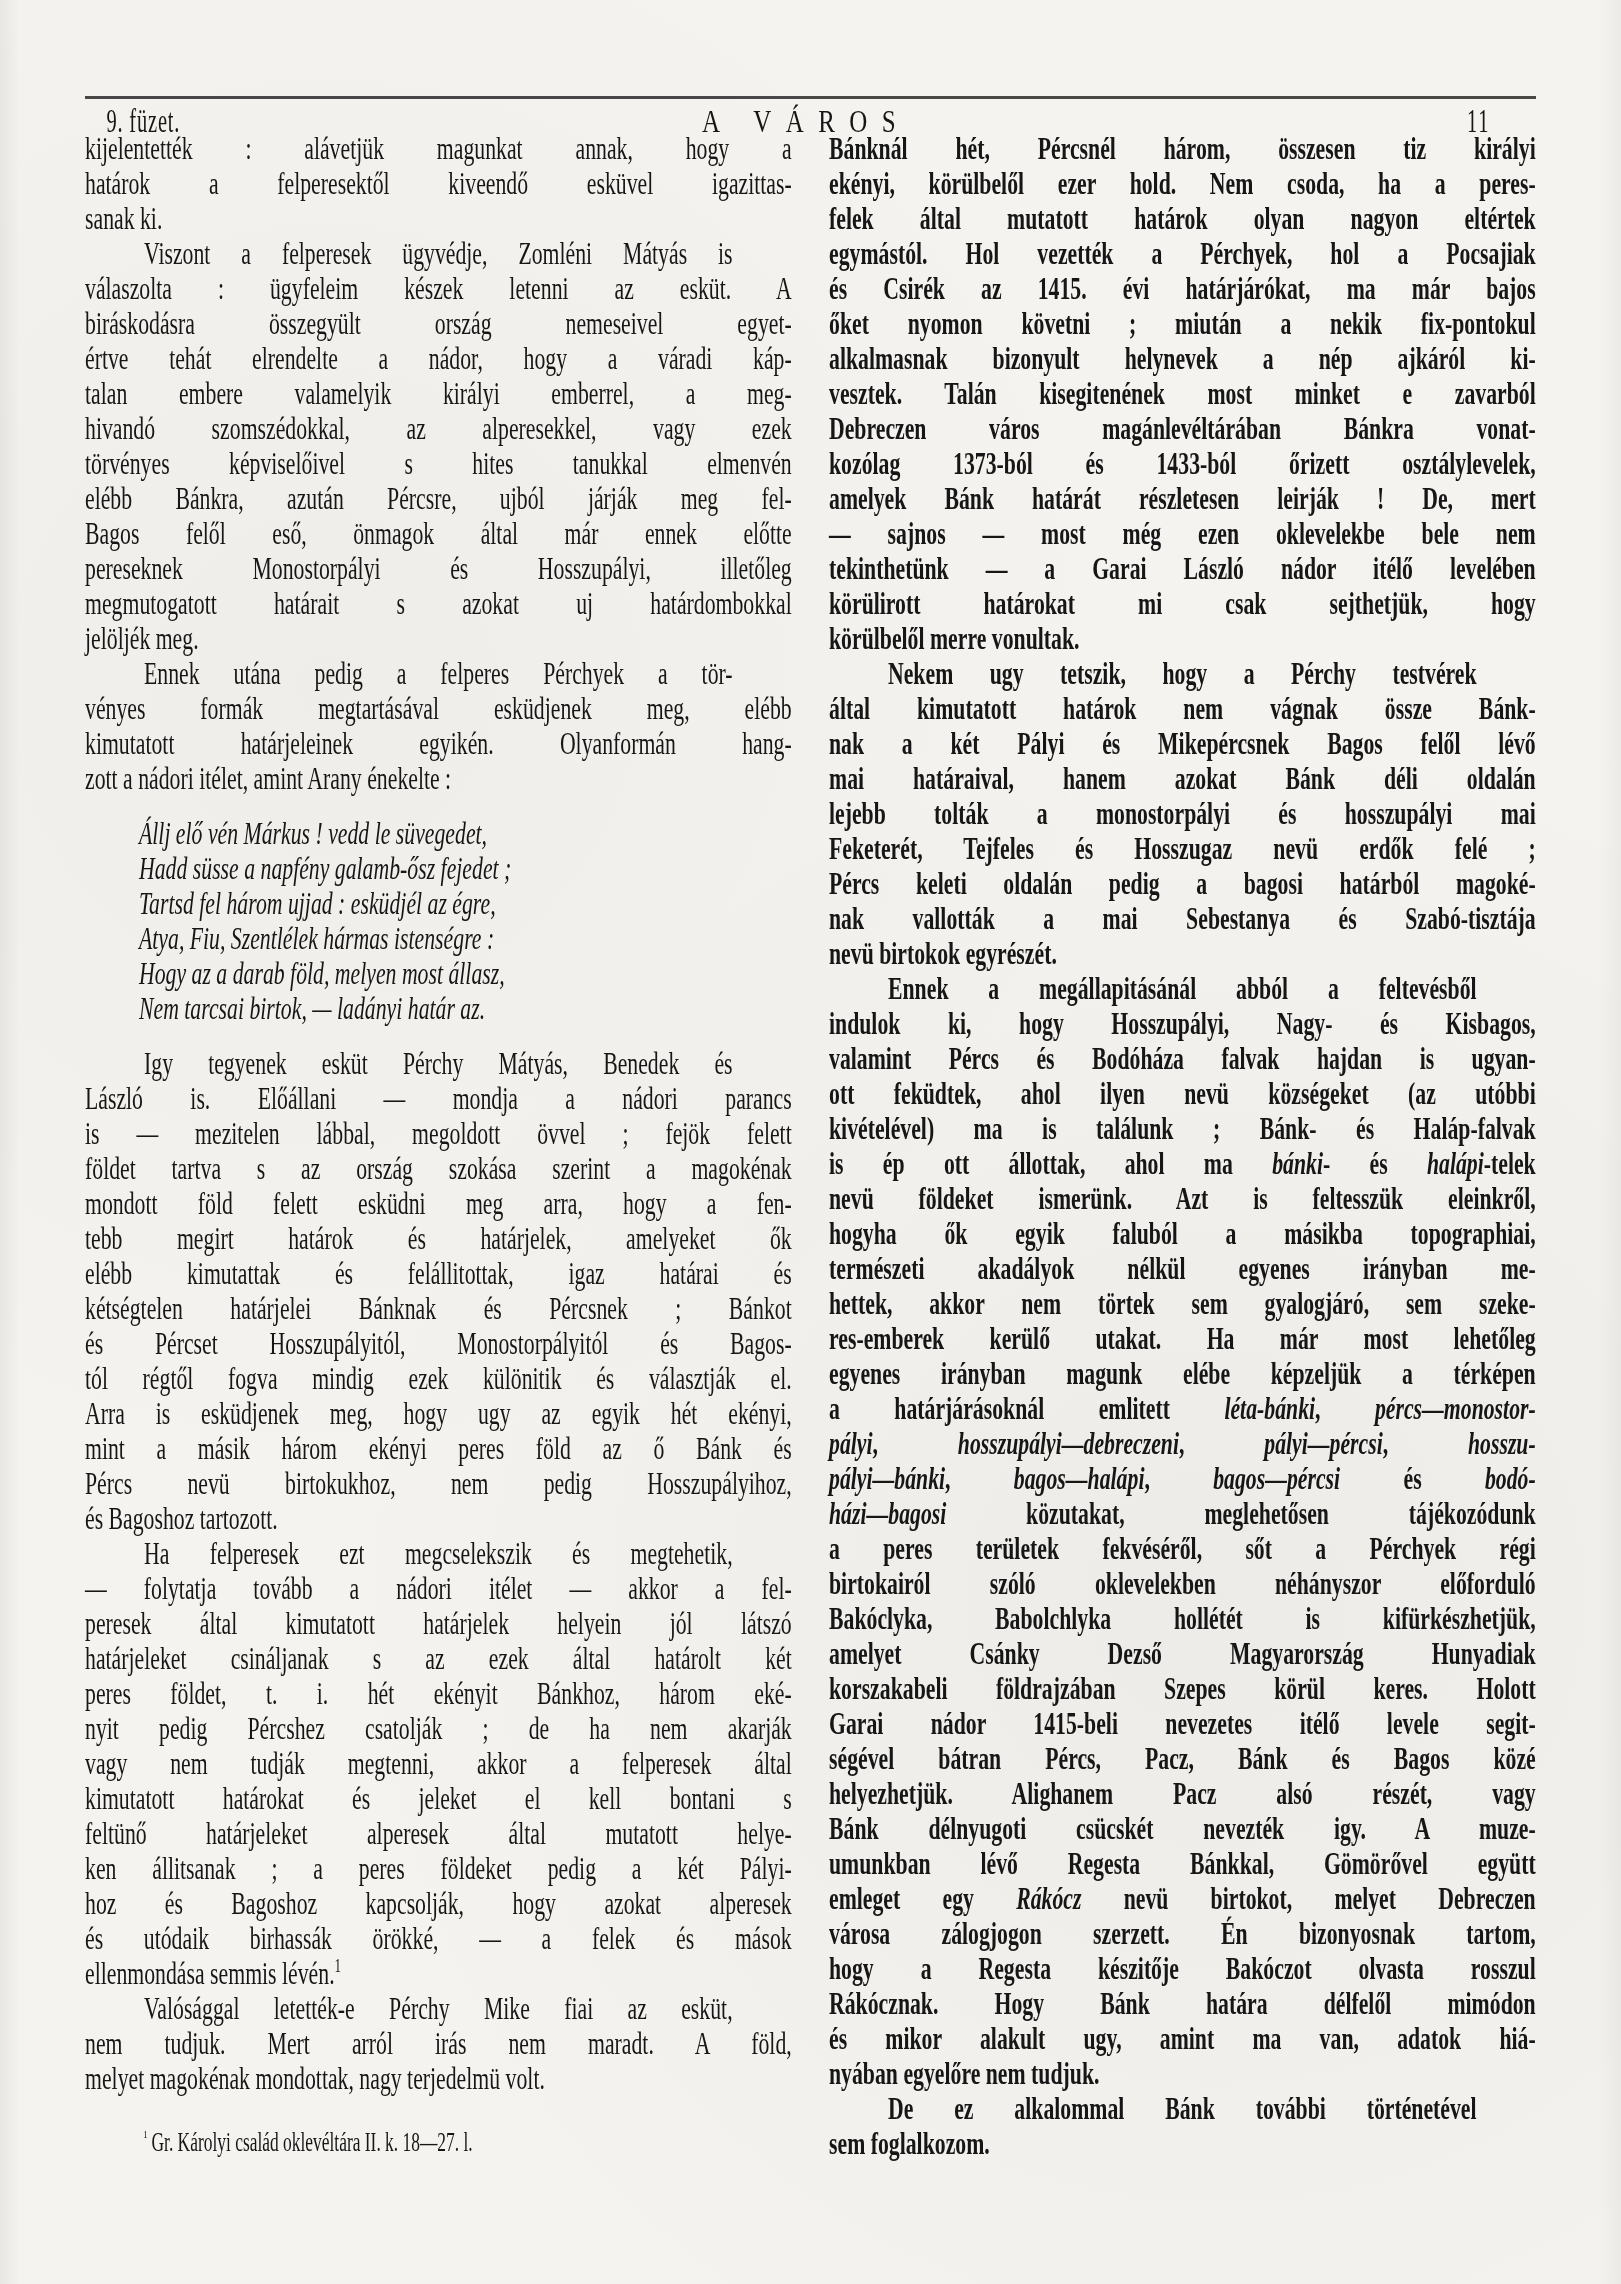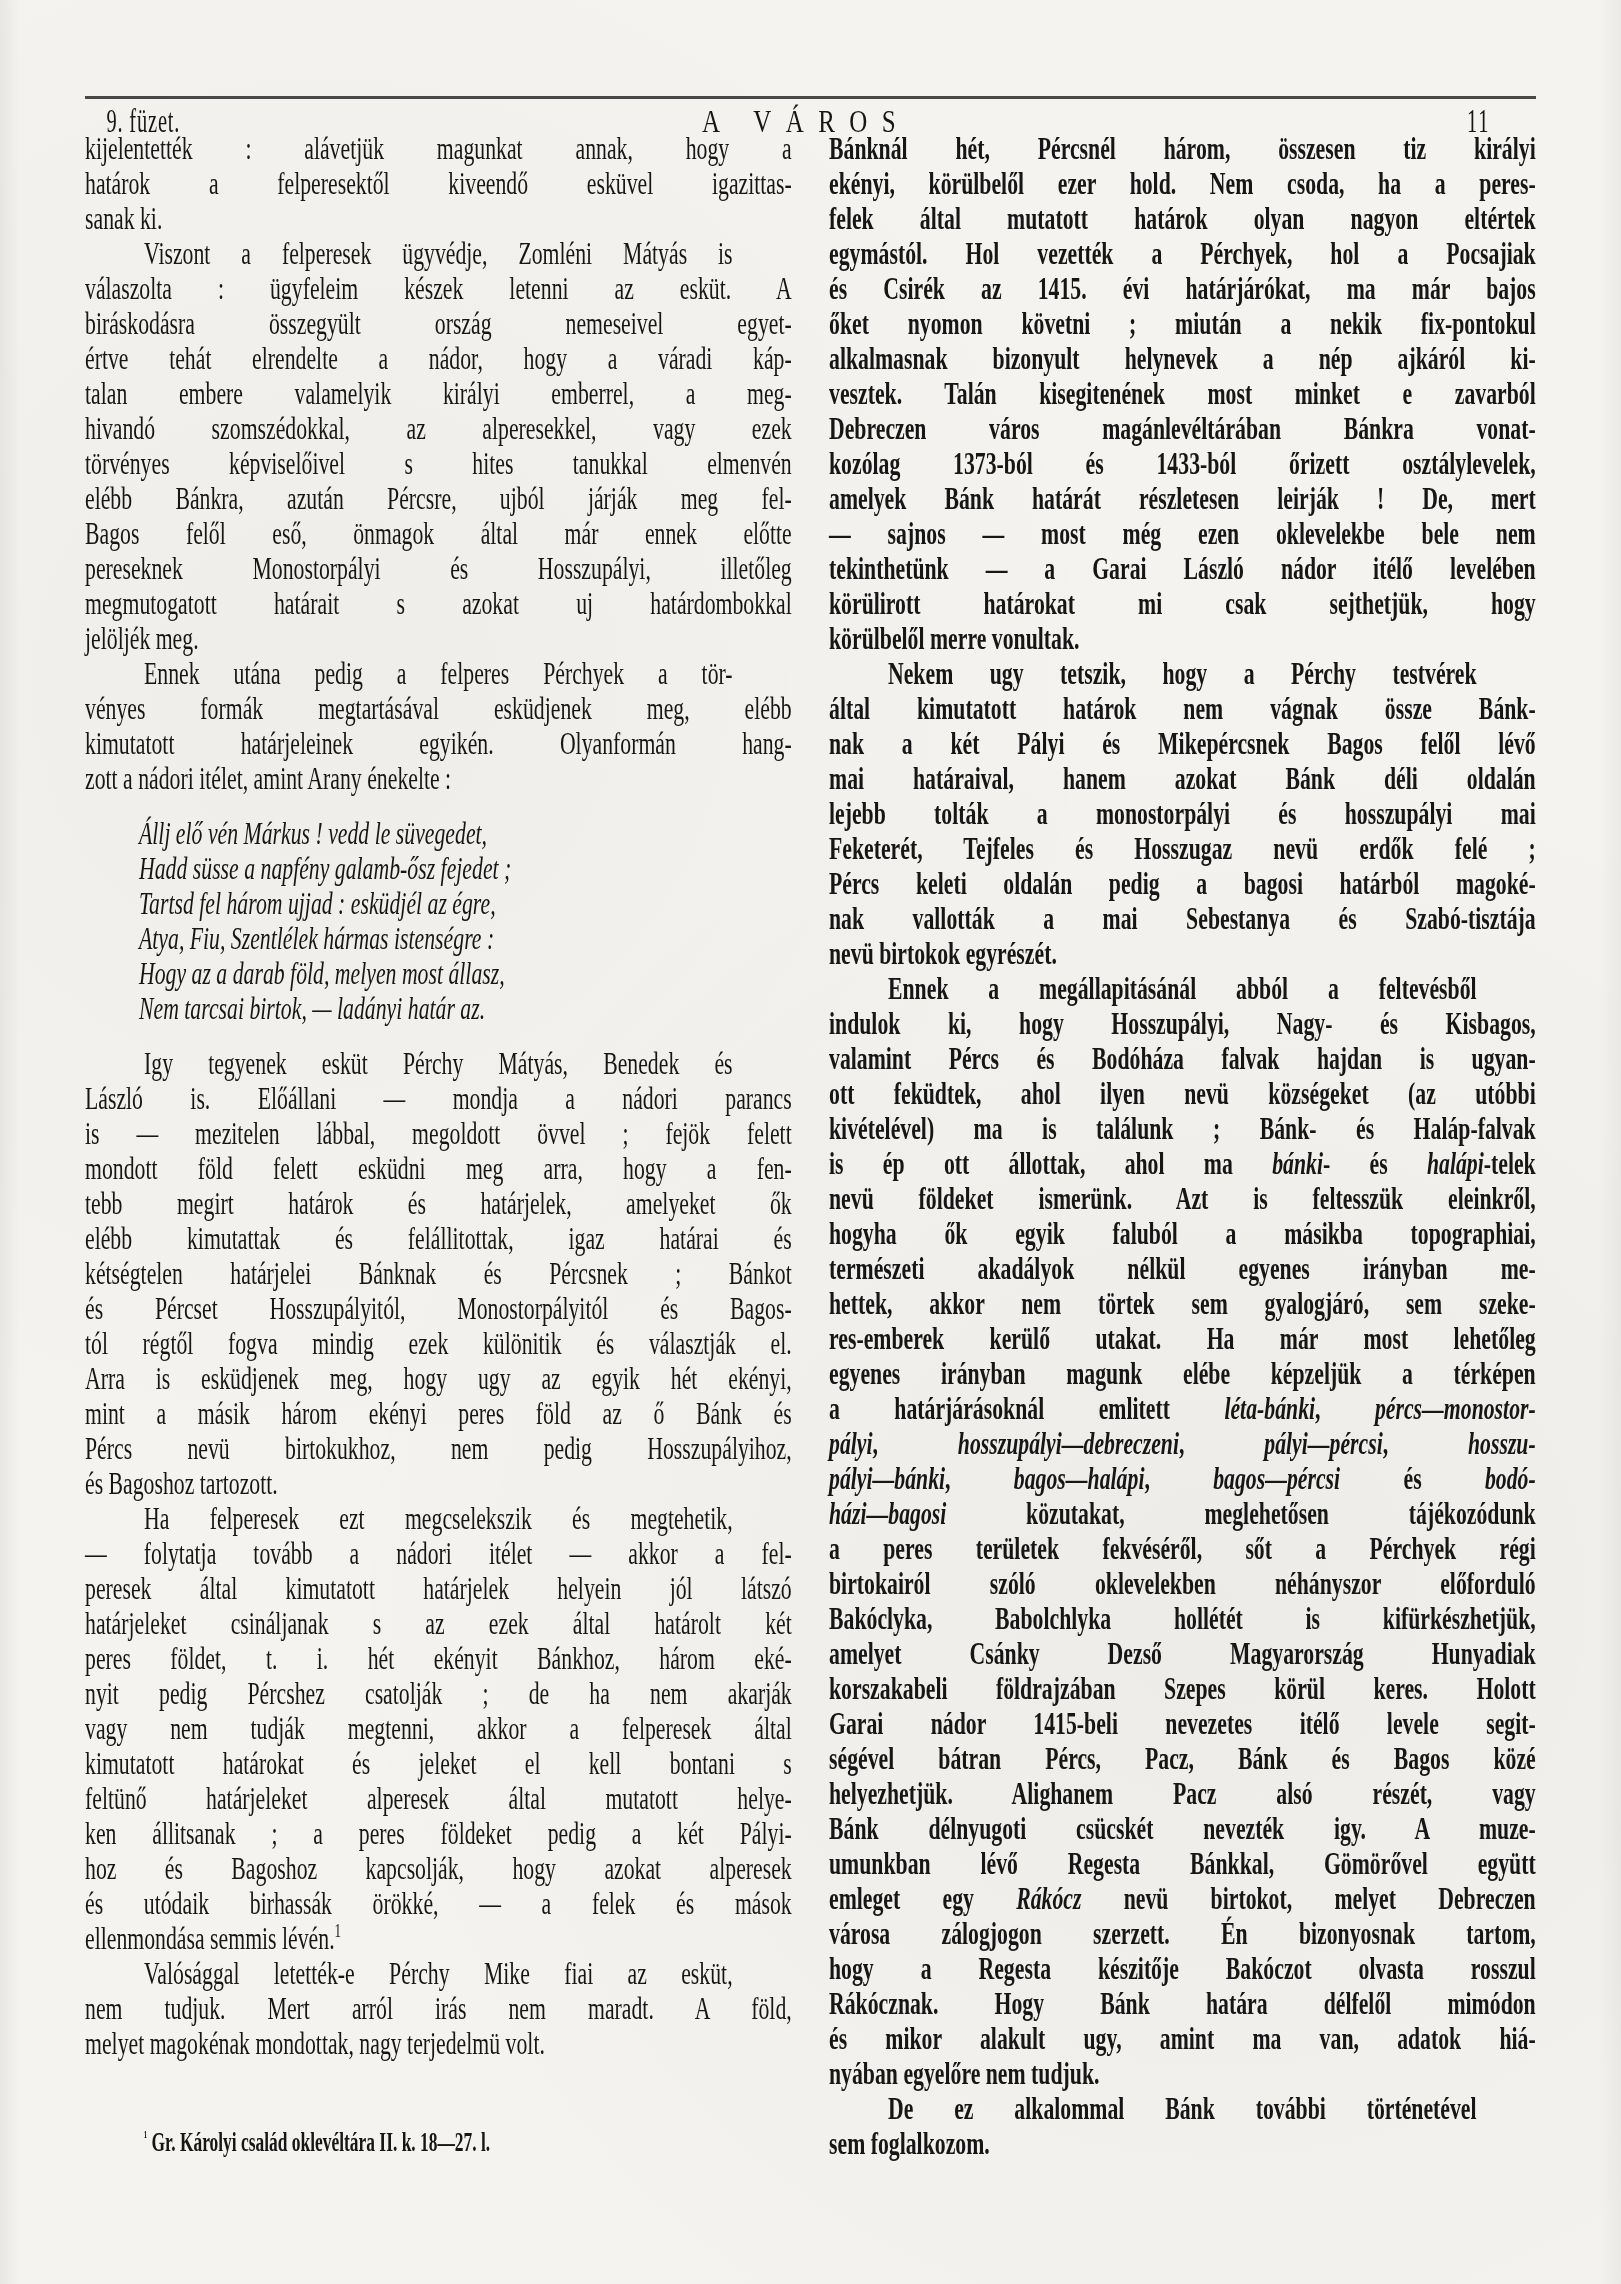--- a/index.html
+++ b/index.html
@@ -119,21 +119,21 @@
       transform-origin: left center;
     }
     .gap-verse { display: block; height: 20px; }
     .footnote {
       position: absolute;
       left: 144px;
       top: 2126px;
       font-family: "Liberation Serif", "DejaVu Serif", serif;
       font-size: 26.4px;
       line-height: 33px;
-      font-weight: bold;
+      font-weight: normal;
       white-space: nowrap;
     }
     .footnote .txt {
       display: inline-block;
       transform: scaleX(0.66);
       transform-origin: left center;
     }
     sup { font-size: 0.6em; vertical-align: 0.6em; line-height: 0; }
   </style>
 </head>
@@ -181,20 +181,21 @@
       <span class="verse"><span class="txt">Tartsd fel három ujjad : esküdjél az égre,</span></span>
       <span class="verse"><span class="txt">Atya, Fiu, Szentlélek hármas istenségre :</span></span>
       <span class="verse"><span class="txt">Hogy az a darab föld, melyen most állasz,</span></span>
       <span class="verse"><span class="txt">Nem tarcsai birtok, — ladányi határ az.</span></span>
     </div>
     <span class="gap-verse"></span>
     <div>
       <span class="line indent"><span class="txt">Igy tegyenek esküt Pérchy Mátyás, Benedek és</span></span>
       <span class="line"><span class="txt">László is. Előállani — mondja a nádori parancs</span></span>
       <span class="line"><span class="txt">is — mezitelen lábbal, megoldott övvel ; fejök felett</span></span>
+      <span class="line"><span class="txt">földet tartva s az ország szokása szerint a magokénak</span></span>
       <span class="line"><span class="txt">mondott föld felett esküdni meg arra, hogy a fen-</span></span>
       <span class="line"><span class="txt">tebb megirt határok és határjelek, amelyeket ők</span></span>
       <span class="line"><span class="txt">elébb kimutattak és felállitottak, igaz határai és</span></span>
       <span class="line"><span class="txt">kétségtelen határjelei Bánknak és Pércsnek ; Bánkot</span></span>
       <span class="line"><span class="txt">és Pércset Hosszupályitól, Monostorpályitól és Bagos-</span></span>
       <span class="line"><span class="txt">tól régtől fogva mindig ezek különitik és választják el.</span></span>
       <span class="line"><span class="txt">Arra is esküdjenek meg, hogy ugy az egyik hét ekényi,</span></span>
       <span class="line"><span class="txt">mint a másik három ekényi peres föld az ő Bánk és</span></span>
       <span class="line"><span class="txt">Pércs nevü birtokukhoz, nem pedig Hosszupályihoz,</span></span>
       <span class="line last"><span class="txt">és Bagoshoz tartozott.</span></span>

